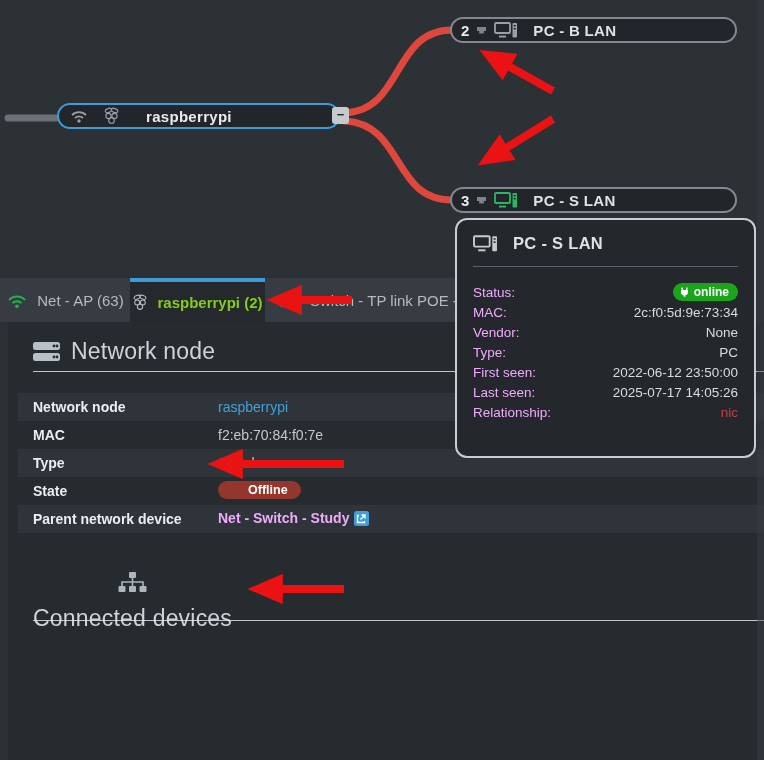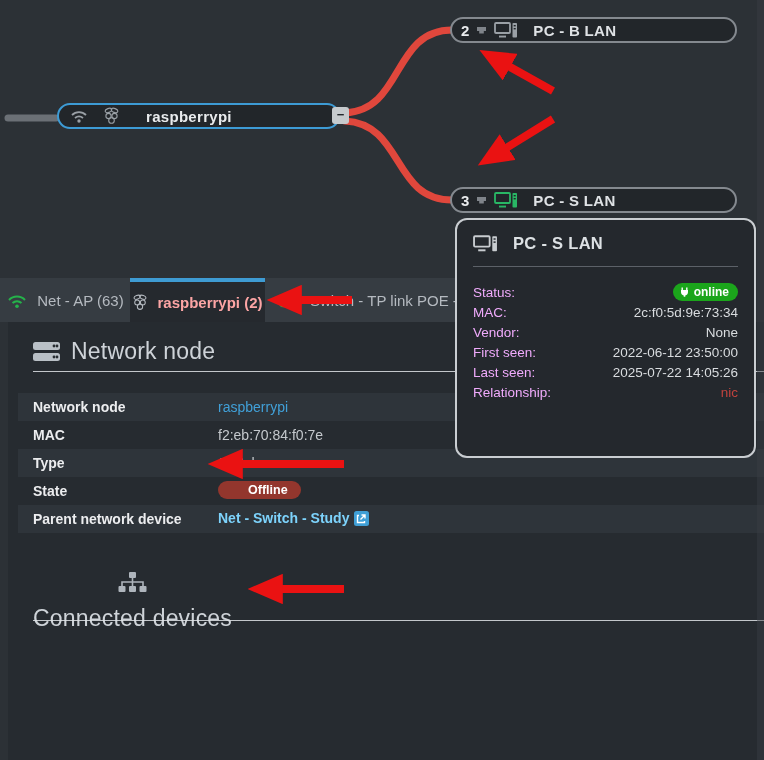--- a/index.html
+++ b/index.html
@@ -18,35 +18,35 @@
   .collapse-btn{position:absolute;left:332px;top:107px;width:17px;height:17px;background:#c6cacd;
                 border-radius:3px;color:#23272b;font-size:13px;font-weight:bold;line-height:16px;
                 text-align:center;z-index:3;cursor:pointer;}
 
   
   .tabstrip{position:absolute;left:0;top:278px;width:703px;height:44px;background:#363c42;z-index:5;}
   .tab{position:absolute;top:0;height:44px;display:flex;align-items:center;gap:9px;
        font-size:15px;color:#b5bac0;cursor:pointer;}
   .tab-1{left:0;width:130px;justify-content:center;}
   .tab-active{left:130px;width:135px;justify-content:center;background:#25292e;
-              border-top:4px solid #3e9bd3;height:40px;color:#fca5a5;font-weight:bold;}
+              border-top:4px solid #3e9bd3;height:40px;color:#84cc16;font-weight:bold;}
   .tab-3{left:265px;width:192px;padding-left:14px;overflow:hidden;white-space:nowrap;}
 
   
   .content{position:absolute;left:0;top:322px;width:764px;height:438px;background:#262b30;z-index:4;margin-left:8px;}
   .sec-head{position:absolute;display:flex;align-items:center;gap:11px;
             font-size:23px;color:#ced3d8;letter-spacing:.2px;}
   .hr{position:absolute;left:25px;width:732px;height:1px;background:#dfe3e6;opacity:.85;}
 
   .ntable-row{position:absolute;left:10px;width:747px;height:28px;}
   .ntable-row.odd{background:#2e343a;}
   .ntable-row .k{position:absolute;left:15px;top:6px;font-size:14px;font-weight:bold;color:#ecedef;}
   .ntable-row .v{position:absolute;left:200px;top:6px;font-size:14px;color:#c5c9cd;}
   .link{color:#41a0d8;text-decoration:none;cursor:pointer;}
-  .blink{color:#7dd3fc;font-weight:bold;text-decoration:none;cursor:pointer;display:flex;align-items:center;gap:5px;justify-content:flex-end;}
+  .blink{color:#f0abfc;font-weight:bold;text-decoration:none;cursor:pointer;display:flex;align-items:center;gap:5px;justify-content:flex-end;}
   .badge{display:inline-block;border-radius:11px;padding:2px 13px;font-size:12.5px;font-weight:bold;color:#fff;}
   .badge-off{background:#93362d;padding-left:30px;}
   .badge-on{background:#18a51c;}
 
   .cth{position:absolute;top:651px;font-size:14px;font-weight:bold;color:#e2e5e8;display:flex;gap:5px;align-items:center;}
   .thickline{position:absolute;left:10px;top:675px;width:747px;height:2px;background:#f4f5f6;}
   .ctable-row{position:absolute;left:10px;width:747px;height:36px;}
   .crow-1{top:677px;background:#20242a;}
   .crow-2{top:713px;background:#2e343a;}
   .ctable-row .port{position:absolute;left:30px;width:40px;top:10px;text-align:center;font-size:14px;color:#d7dadd;}
@@ -321,26 +321,30 @@
       </div>
       <div class="tt-row">
         <span class="k">MAC:</span>
           <span class="v">2c:f0:5d:9e:73:34</span>
       </div>
       <div class="tt-row">
         <span class="k">Vendor:</span>
           <span class="v">None</span>
       </div>
       <div class="tt-row">
+        <span class="k">Type:</span>
+          <span class="v">PC</span>
+      </div>
+      <div class="tt-row">
         <span class="k">First seen:</span>
           <span class="v">2022-06-12 23:50:00</span>
       </div>
       <div class="tt-row">
         <span class="k">Last seen:</span>
-          <span class="v">2025-07-22 14:05:26</span>
+          <span class="v">2025-07-17 14:05:26</span>
       </div>
       <div class="tt-row">
         <span class="k">Relationship:</span>
           <span class="v red">nic</span>
       </div>
     </div>
   </div>
 
   <div class="scrollstrip"></div>
 

